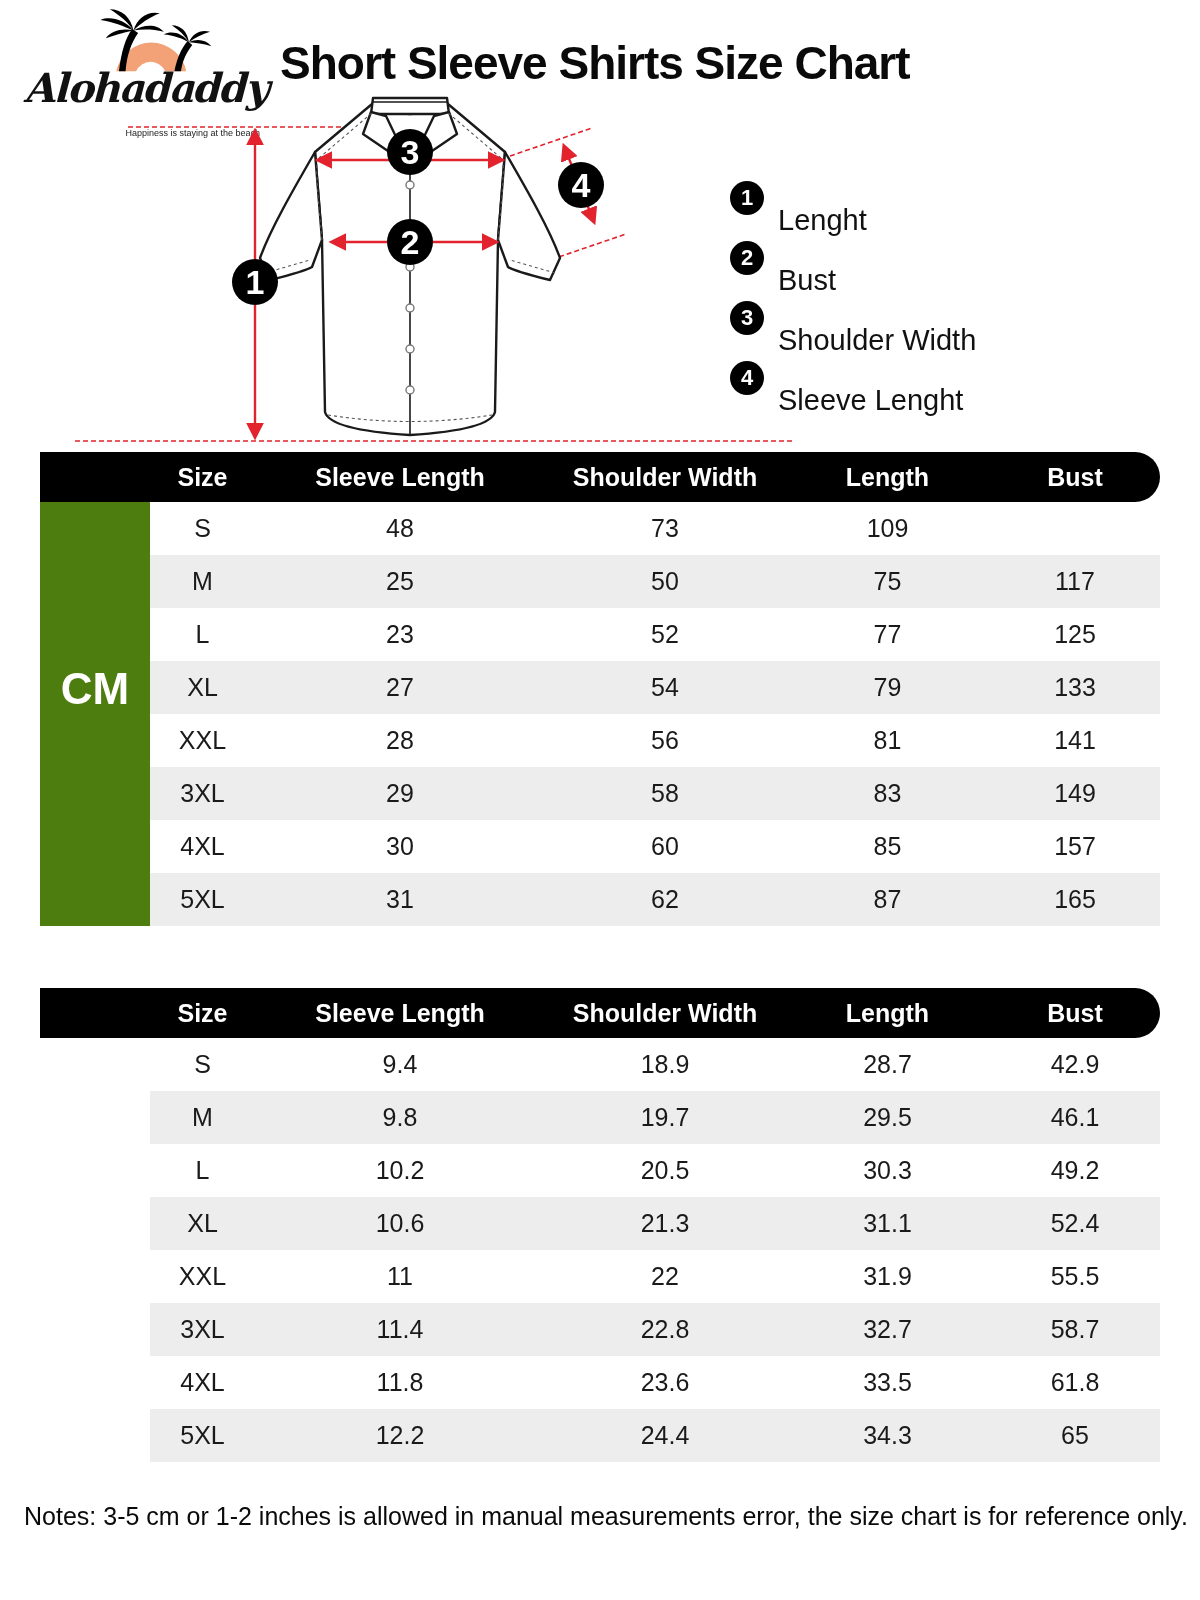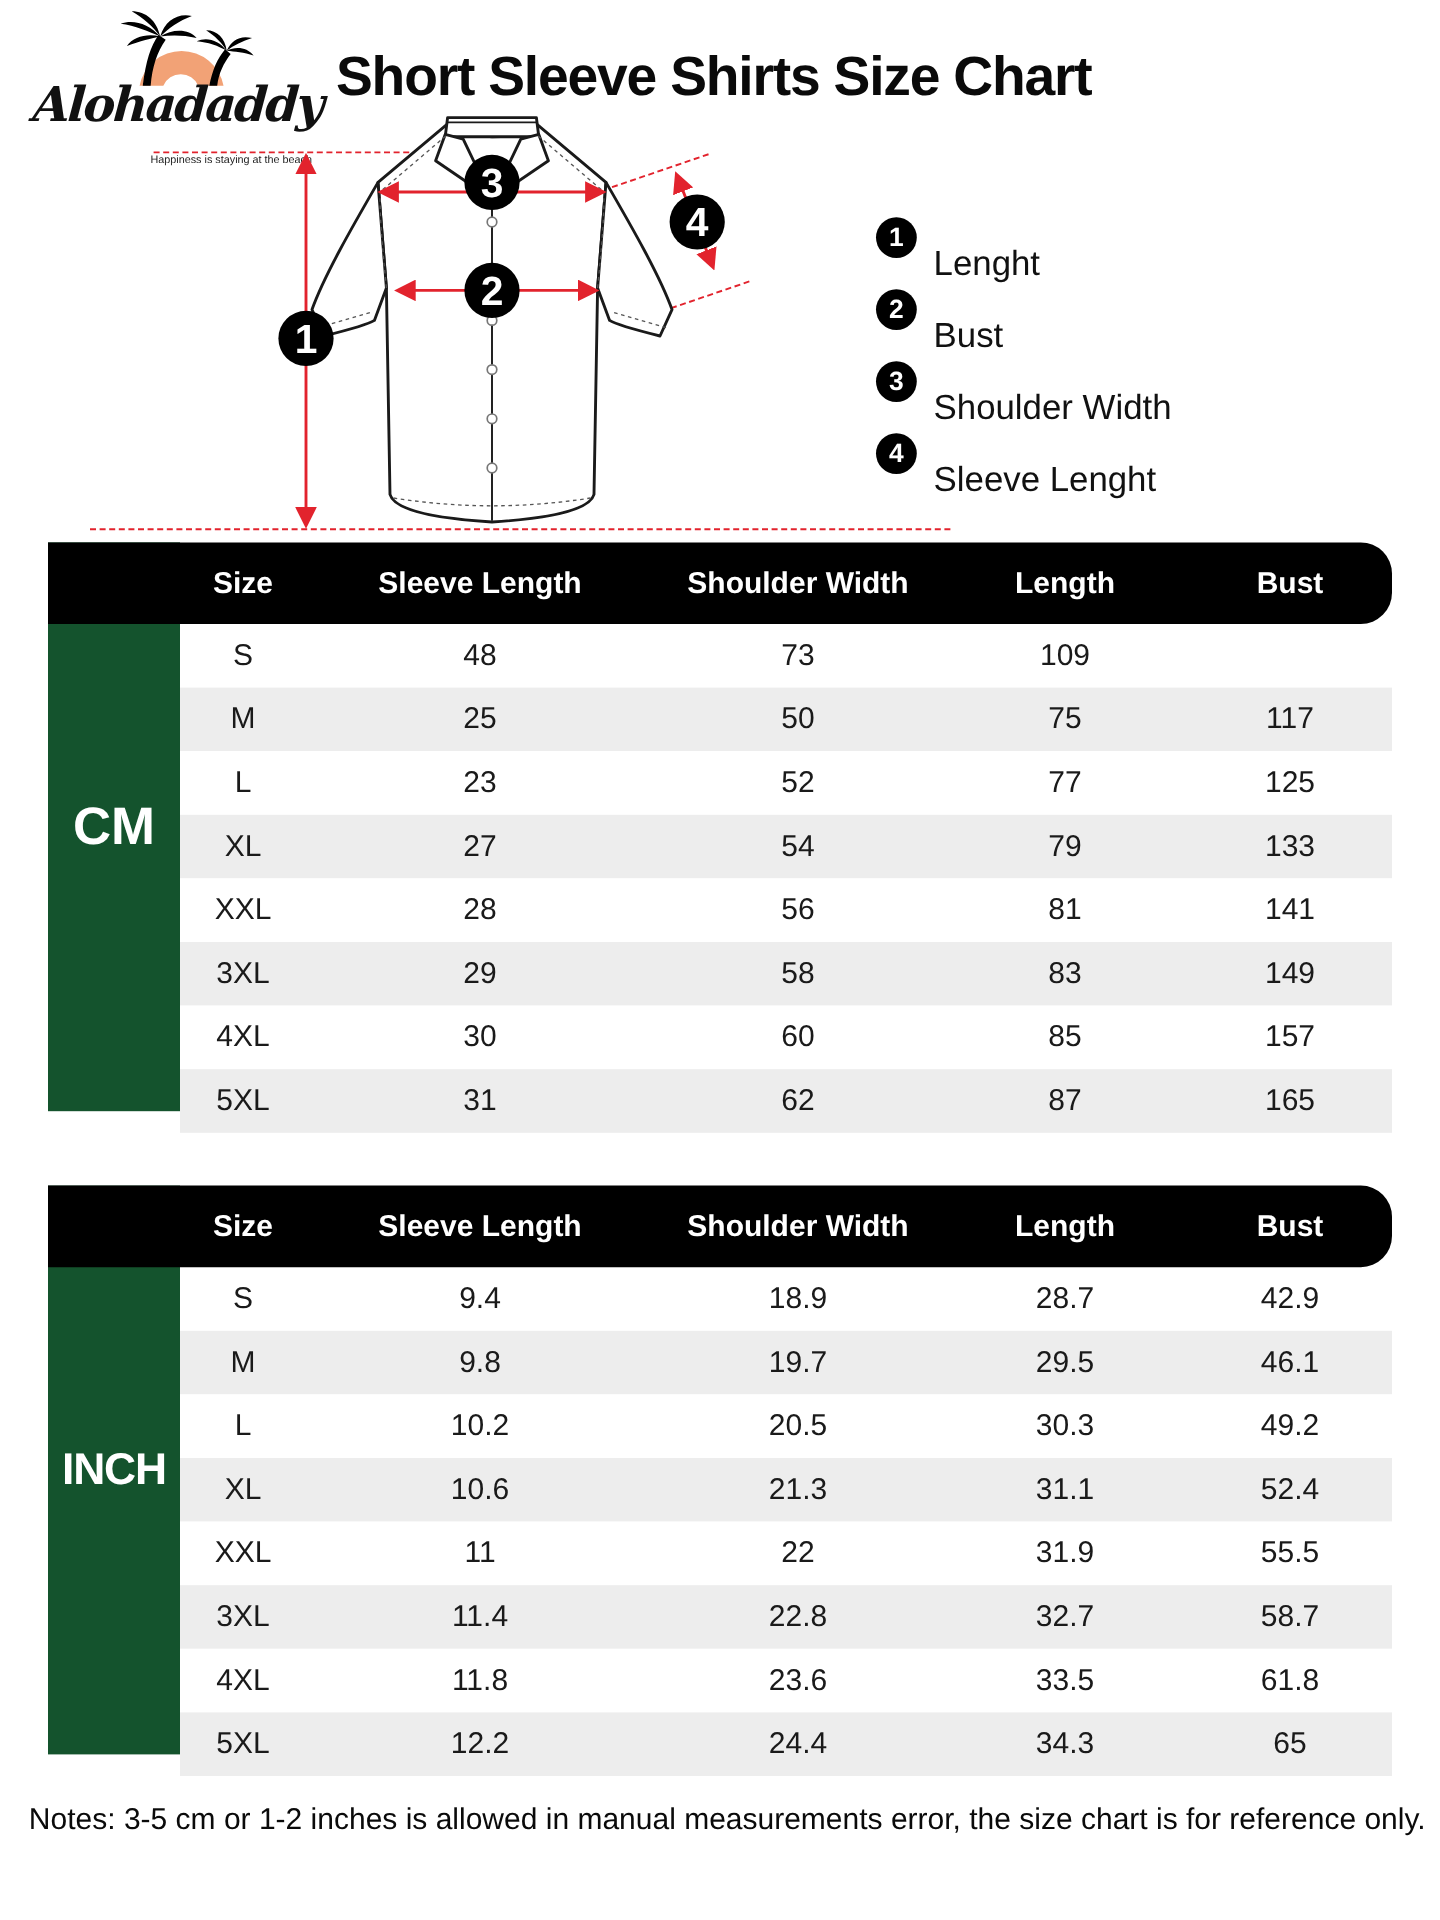--- a/index.html
+++ b/index.html
@@ -36,29 +36,29 @@
     flex:0 0 34px;
   }
   .llabel { font-size:29px; color:#111;margin-top:44px; }
 
   
   .size-table { position:absolute; left:40px; width:1120px; background:#fff; }
   .size-table.cm   { top:452px;  height:474px; }
   .size-table.inch { top:988px;  height:474px; }
 
   .unit-strip {
-    position:absolute; left:0; top:0; bottom:0; width:110px; background:#14532d;
+    position:absolute; left:0; top:0; bottom:0; width:110px; background:#4d7c0f;
     color:#fff; font-weight:bold; display:flex; align-items:center; justify-content:center;
     z-index:1;
   }
   .cm   .unit-strip { font-size:44px; letter-spacing:0px; }
   .inch .unit-strip { font-size:37px; letter-spacing:-1px; }
 
   .t-head {
-    position:relative; z-index:2; height:68px; background:#000; border-radius:0 26px 26px 0;
+    position:relative; z-index:2; height:50px; background:#000; border-radius:0 26px 26px 0;
     margin-left:0; padding-left:110px;
     display:grid; grid-template-columns:105px 290px 240px 205px 170px;
     align-items:center;
   }
   .h-cell { color:#fff; font-weight:bold; font-size:25px; text-align:center; }
 
   .t-body { margin-left:110px; }
   .t-row {
     height:53px; display:grid; grid-template-columns:105px 290px 240px 205px 170px;
     align-items:center; background:#ffffff;
@@ -259,21 +259,20 @@
         <div class="t-cell">5XL</div>
         <div class="t-cell">31</div>
         <div class="t-cell">62</div>
         <div class="t-cell">87</div>
         <div class="t-cell">165</div>
       </div>
     </div>
 </div>
 
 <div class="size-table inch">
-  <div class="unit-strip">INCH</div>
   <div class="t-head">
       <div class="h-cell">Size</div>
       <div class="h-cell">Sleeve Length</div>
       <div class="h-cell">Shoulder Width</div>
       <div class="h-cell">Length</div>
       <div class="h-cell">Bust</div>
     </div>
   <div class="t-body">
       <div class="t-row">
         <div class="t-cell">S</div>

